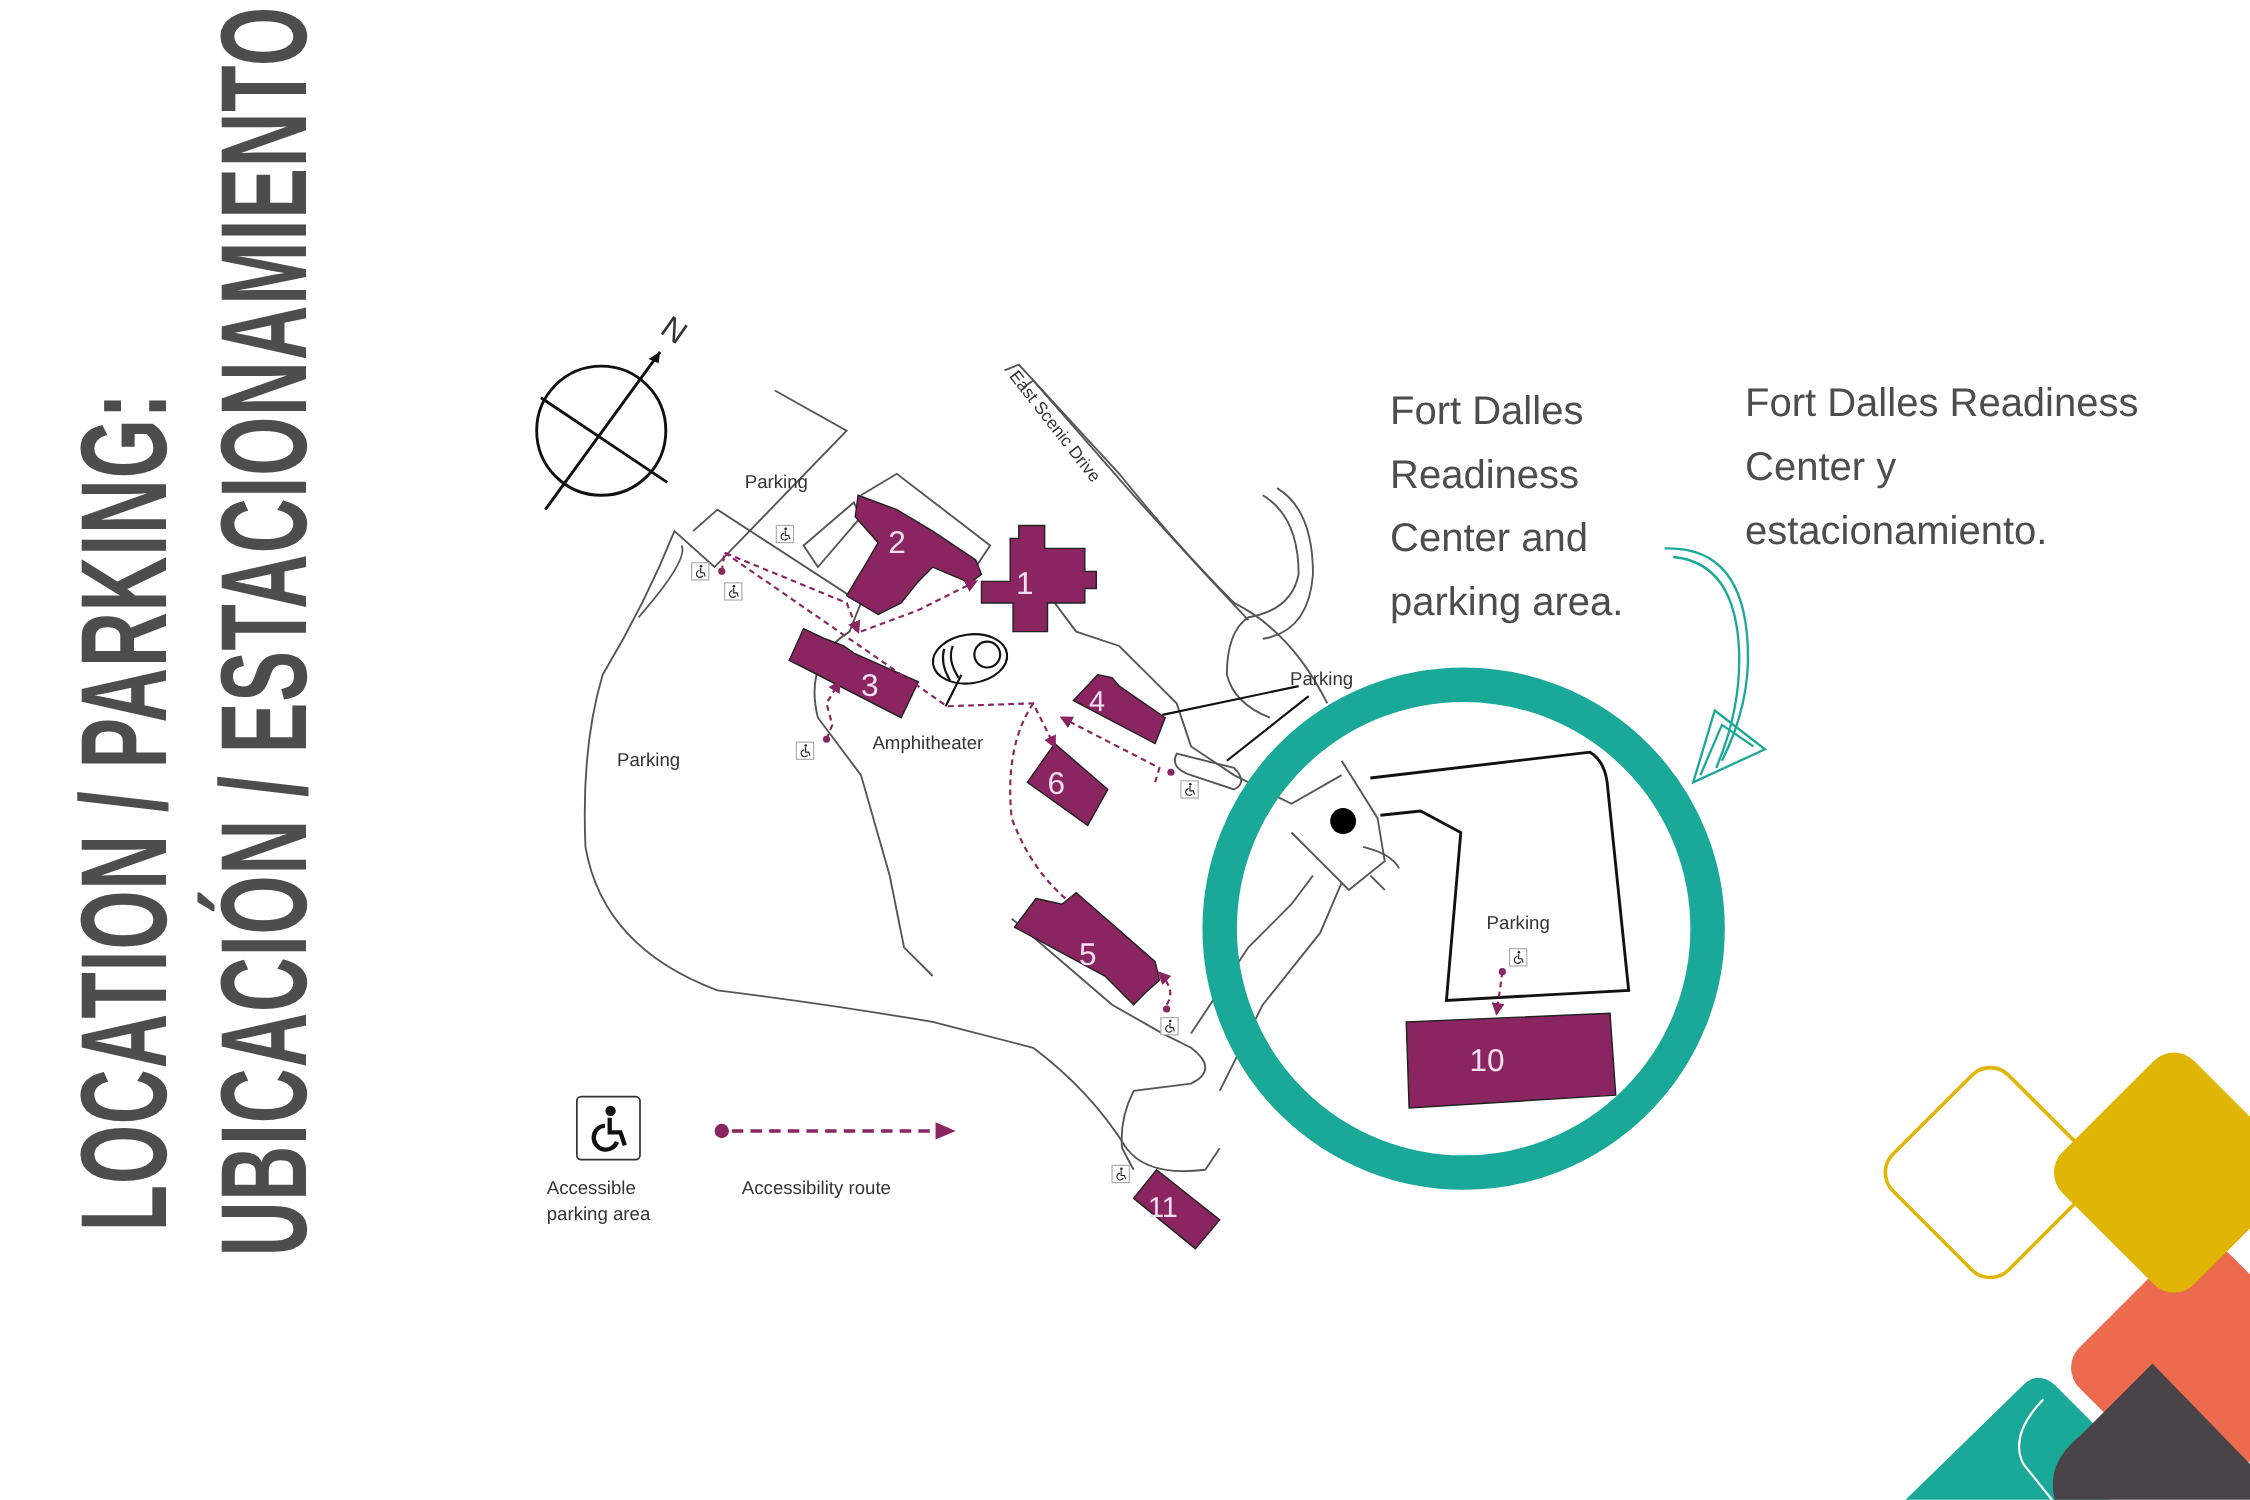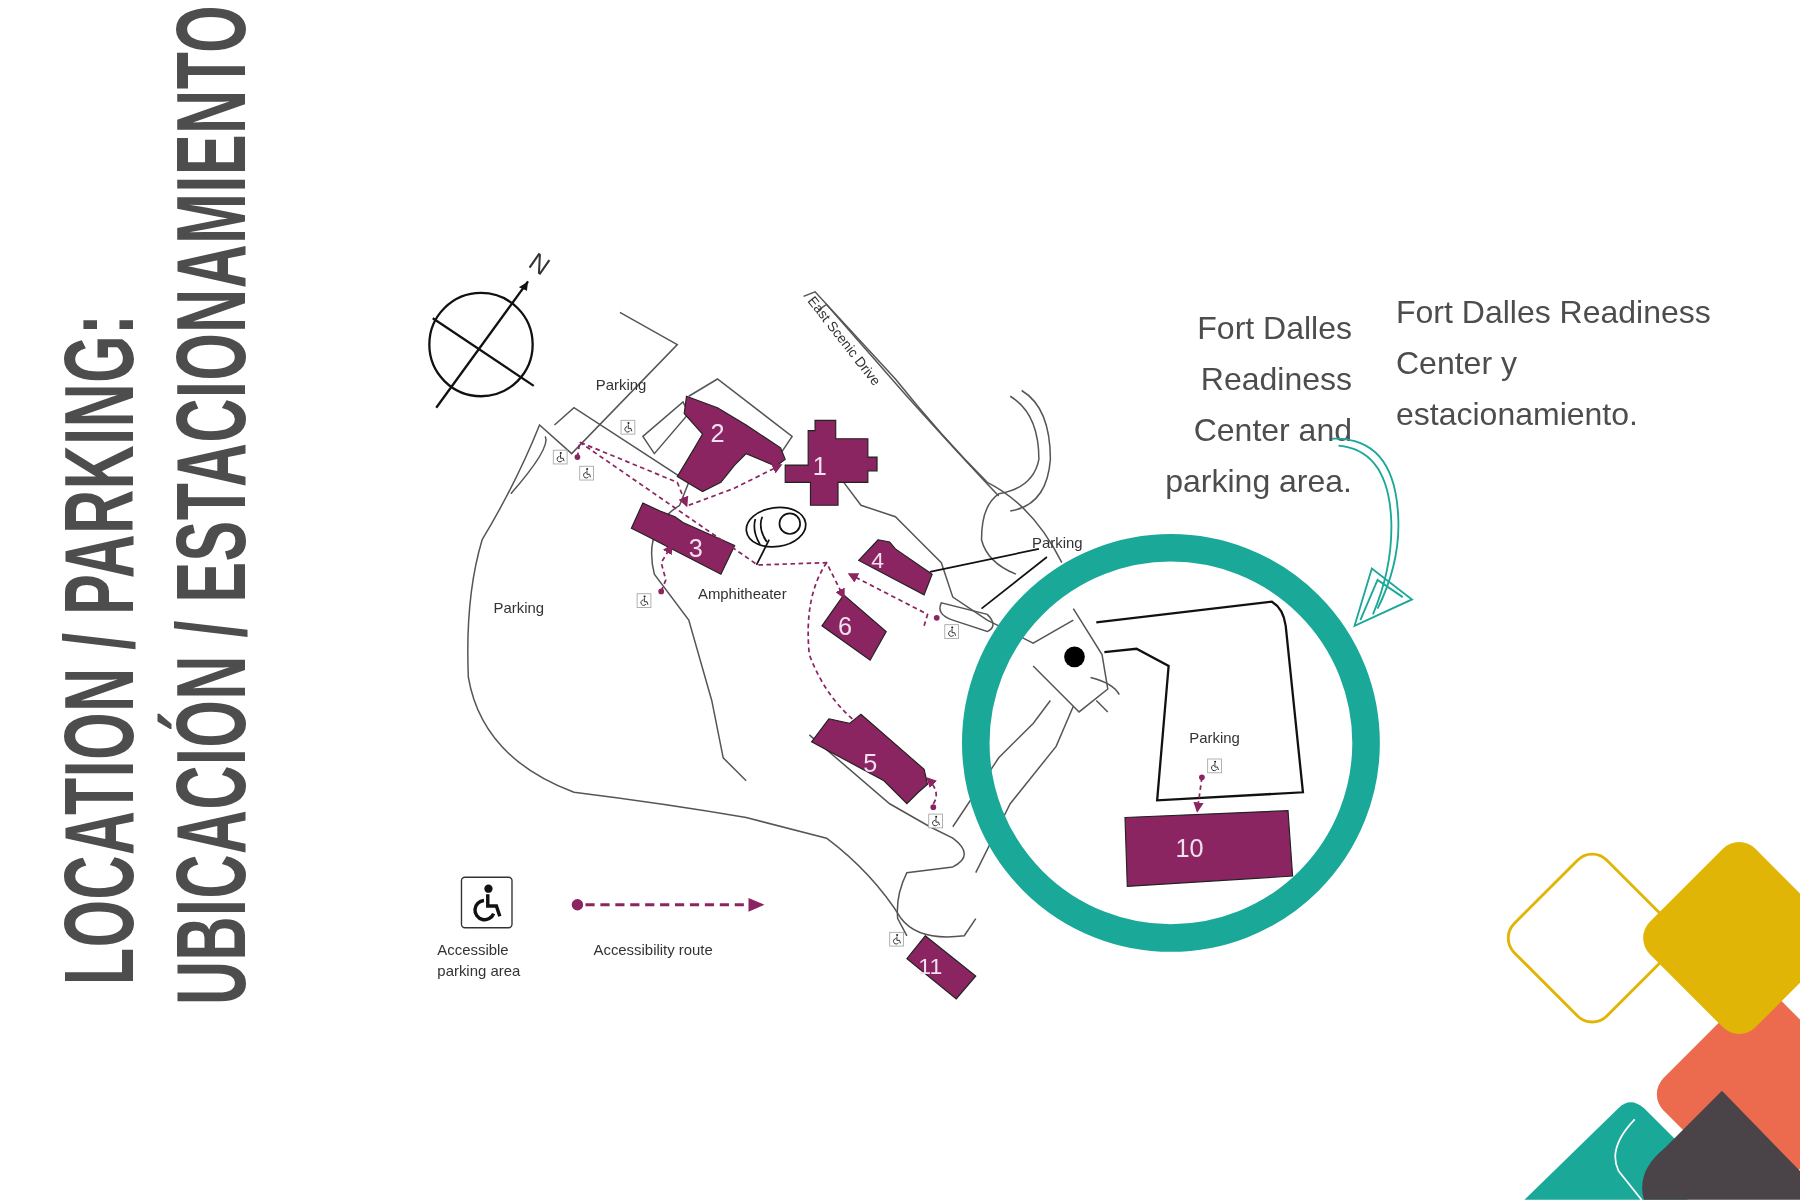--- a/index.html
+++ b/index.html
@@ -9,22 +9,22 @@
   .vtitle {
     position:absolute; white-space:nowrap; color:#4d4d4d;
     font-family:"Liberation Sans Narrow","Liberation Sans", sans-serif;
     font-weight:700; letter-spacing:1px;
     transform-origin:left top; transform: rotate(-90deg) scaleX(0.62);
     font-size:98px; line-height:1;
   }
   .vtitle.l1 { left:50px; top:985px; }
   .vtitle.l2 { left:162px; top:1005px; }
   .desc { position:absolute; color:#4d4d4d; font-family:"Liberation Sans", sans-serif; font-size:32px; line-height:51px; }
-  .desc.en { left:1112px; top:303px; width:240px;text-align:right; }
-  .desc.es { left:1396px; top:287px; width:330px; }
+  .desc.en { left:1112px; top:303px; width:240px; }
+  .desc.es { left:1396px; top:297px; width:330px; }
   .maplbl { font-family:"Liberation Sans", sans-serif; fill:#333; }
   .bnum { font-family:"Liberation Sans", sans-serif; fill:#f2dff0; }
 </style>
 </head>
 <body>
 
 <div id="stage">
 
   <div class="title-col">
     <div class="vtitle l1">LOCATION / PARKING:</div>

